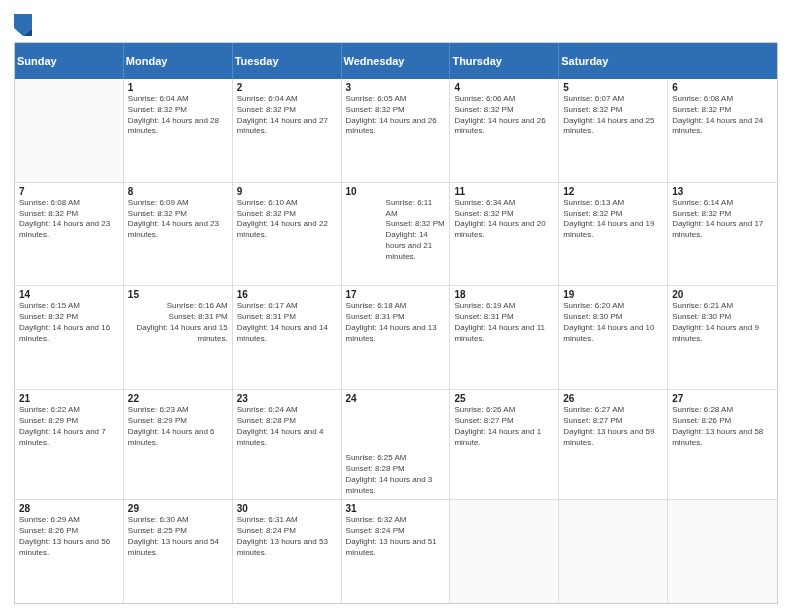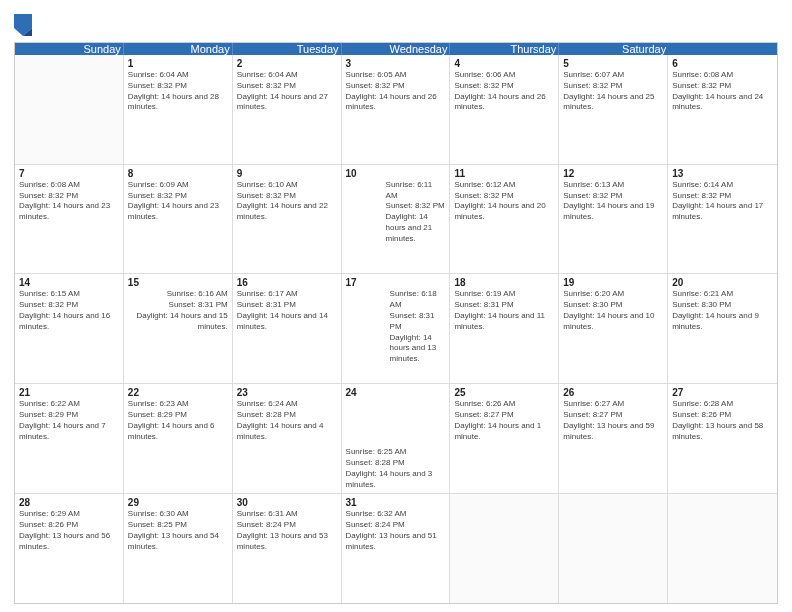--- a/index.html
+++ b/index.html
@@ -68,23 +68,23 @@
       border: 1px solid #ccc;
     }
     .cal-header {
       display: grid;
       grid-template-columns: repeat(7, 1fr);
       background: #2d6eb5;
     }
     .cal-header-cell {
       color: #fff;
       font-size: 11px;
-      font-weight: normal;
-      text-align: right;
-      padding: 0 2px;
+      font-weight: bold;
+      text-align: left;
+      padding: 12px 2px;
       border-right: 1px solid #5588cc;
     }
     .cal-header-cell:last-child { border-right: none; }
     .cal-body {
       flex: 1;
       display: flex;
       flex-direction: column;
     }
     .cal-row {
       display: grid;
@@ -207,21 +207,21 @@
 Daylight: 14 hours and 22 minutes.</div>
           </div>
           <div class="cal-cell">
             <div class="day-num">10</div>
             <div class="cell-text" style="white-space: pre-line; margin-left: 40px;">Sunrise: 6:11 AM
 Sunset: 8:32 PM
 Daylight: 14 hours and 21 minutes.</div>
           </div>
           <div class="cal-cell">
             <div class="day-num">11</div>
-            <div class="cell-text" style="white-space: pre-line;">Sunrise: 6:12 AM
+            <div class="cell-text" style="white-space: pre-line;">Sunrise: 6:34 AM
 Sunset: 8:32 PM
 Daylight: 14 hours and 20 minutes.</div>
           </div>
           <div class="cal-cell">
             <div class="day-num">12</div>
             <div class="cell-text" style="white-space: pre-line;">Sunrise: 6:13 AM
 Sunset: 8:32 PM
 Daylight: 14 hours and 19 minutes.</div>
           </div>
           <div class="cal-cell">
@@ -245,21 +245,21 @@
 Daylight: 14 hours and 15 minutes.</div>
           </div>
           <div class="cal-cell">
             <div class="day-num">16</div>
             <div class="cell-text" style="white-space: pre-line;">Sunrise: 6:17 AM
 Sunset: 8:31 PM
 Daylight: 14 hours and 14 minutes.</div>
           </div>
           <div class="cal-cell">
             <div class="day-num">17</div>
-            <div class="cell-text" style="white-space: pre-line; margin-left: 44px;">Sunrise: 6:18 AM
+            <div class="cell-text" style="white-space: pre-line;">Sunrise: 6:18 AM
 Sunset: 8:31 PM
 Daylight: 14 hours and 13 minutes.</div>
           </div>
           <div class="cal-cell">
             <div class="day-num">18</div>
             <div class="cell-text" style="white-space: pre-line;">Sunrise: 6:19 AM
 Sunset: 8:31 PM
 Daylight: 14 hours and 11 minutes.</div>
           </div>
           <div class="cal-cell">

